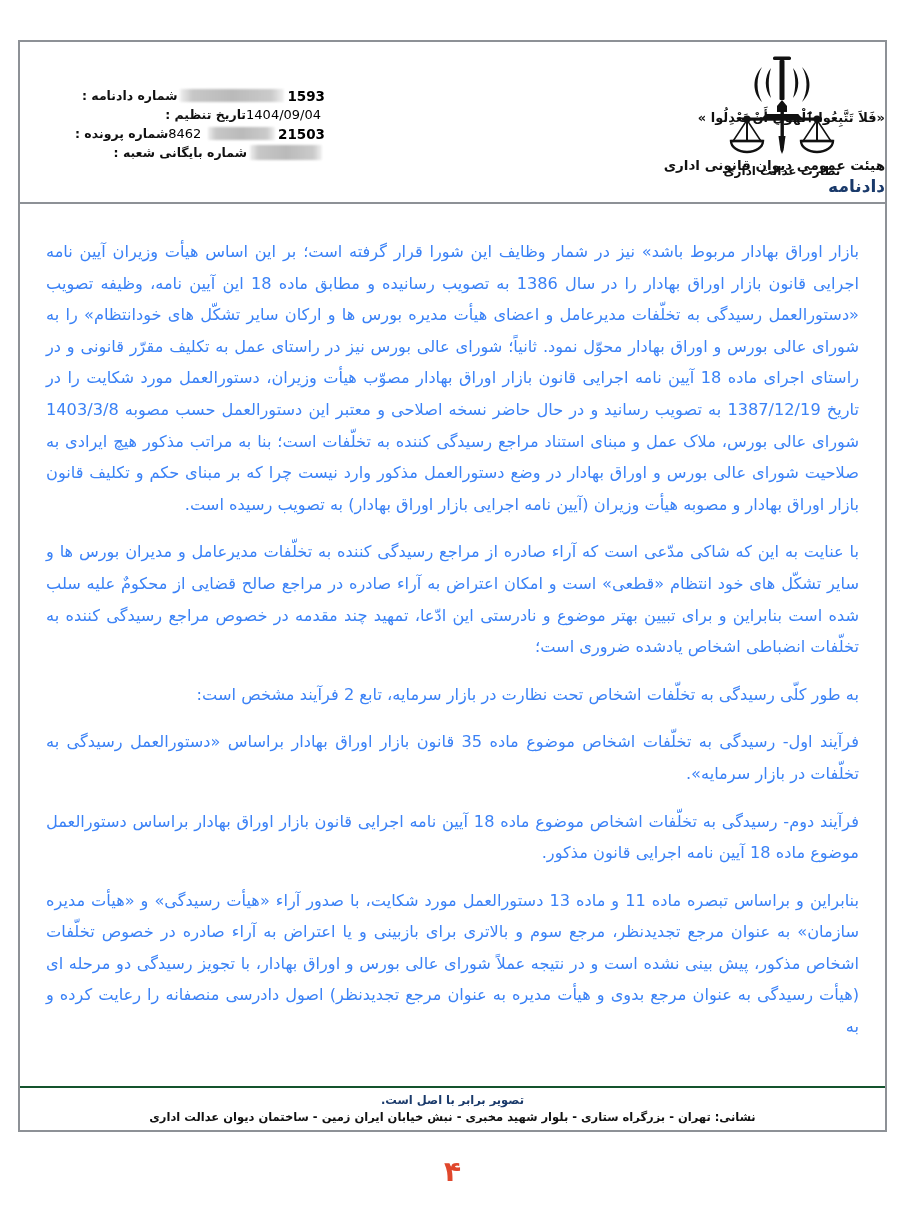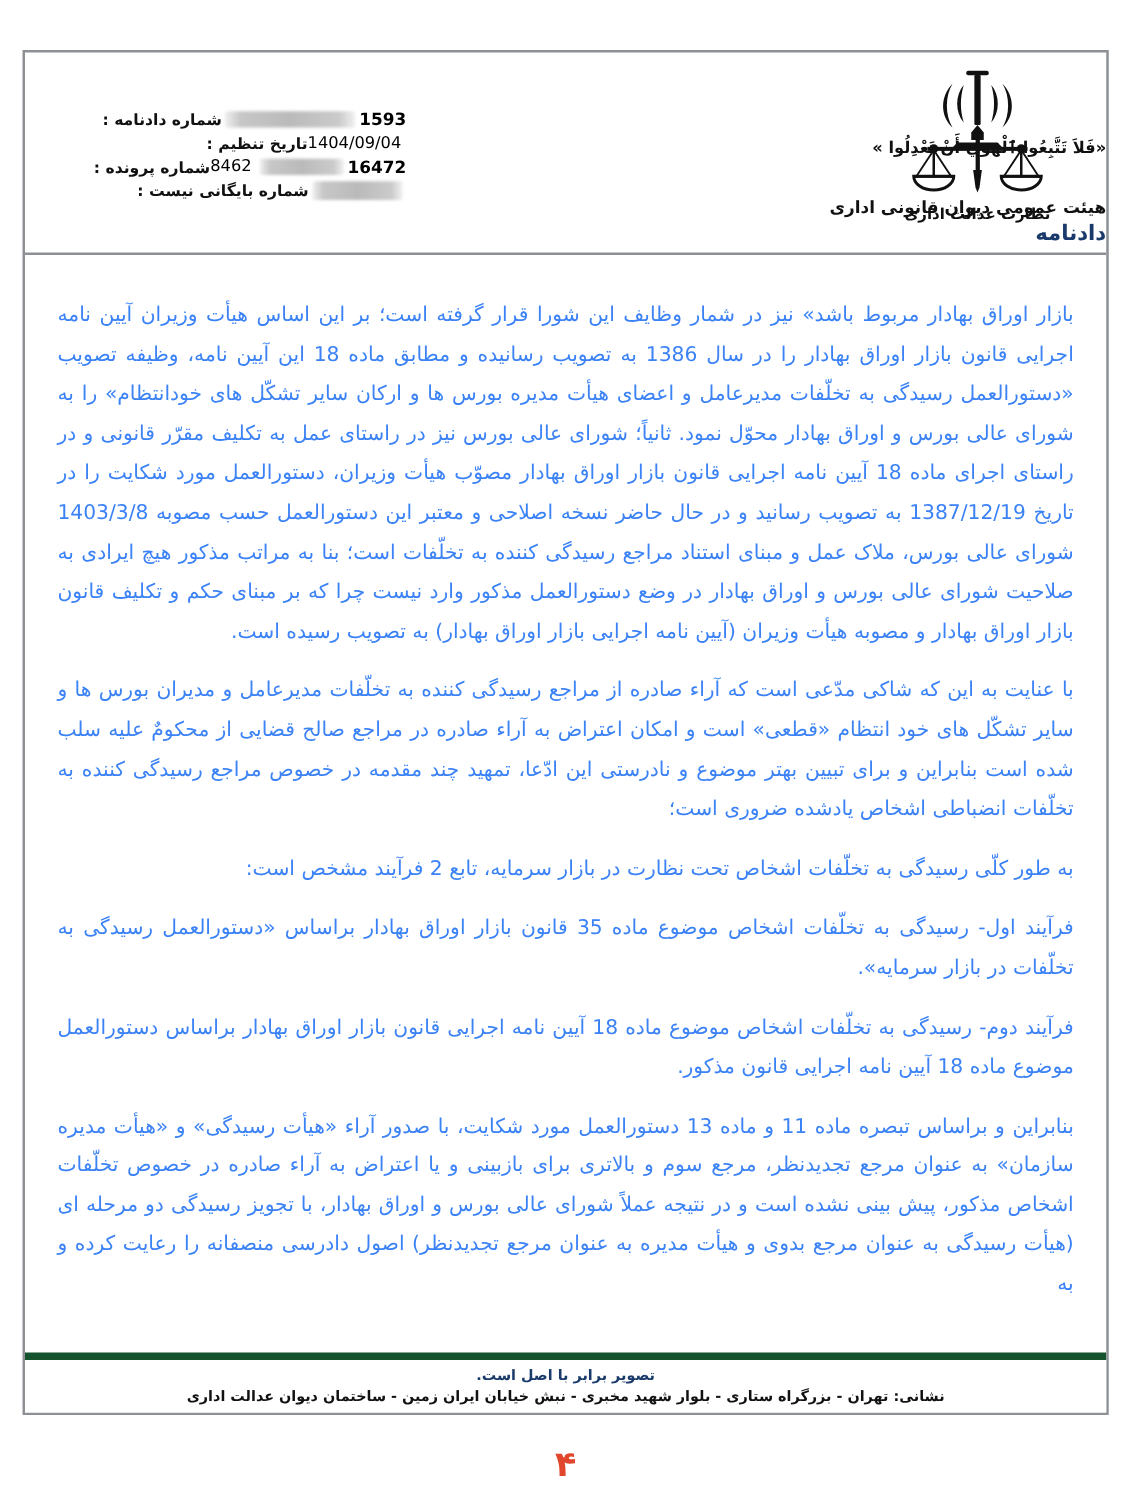--- a/index.html
+++ b/index.html
@@ -180,21 +180,21 @@
     font-weight: normal;
   }
   .para.tight { margin-bottom: 12px; }
 
   
   .footer {
     position: absolute;
     left: 0;
     bottom: 0;
     width: 100%;
-    border-top: 6px solid #14532d;
+    border-top: 2px solid #14532d;
     box-sizing: border-box;
     text-align: center;
     padding: 5px 0 6px 0;
     background: #fff;
   }
   .footer-certify {
     font-size: 11.5px;
     font-weight: bold;
     color: #1a3a6b;
     margin-bottom: 3px;
@@ -233,29 +233,29 @@
           <span class="redact w1"></span>
           <span class="meta-label">شماره دادنامه :</span>
         </div>
 
         <div class="meta-row">
           <span class="meta-value">1404/09/04</span>
           <span class="meta-label">تاریخ تنظیم :</span>
         </div>
 
         <div class="meta-row">
-          <span class="meta-num-left">16472</span>
+          <span class="meta-num-left">21503</span>
           <span class="redact w2"></span>
           <span class="meta-value">8462</span>
           <span class="meta-label">شماره پرونده :</span>
         </div>
 
         <div class="meta-row">
           <span class="redact w3"></span>
-          <span class="meta-label">شماره بایگانی نیست :</span>
+          <span class="meta-label">شماره بایگانی شعبه :</span>
         </div>
 
       </div>
 
       <div class="center-head">
         <div class="ayah">«فَلاَ تَتَّبِعُوا ٱلْهَوَي أَنْ تَعْدِلُوا »</div>
         <div class="org-line">هیئت عمومی دیوان قانونی اداری</div>
         <div class="doc-kind">دادنامه</div>
       </div>
 

